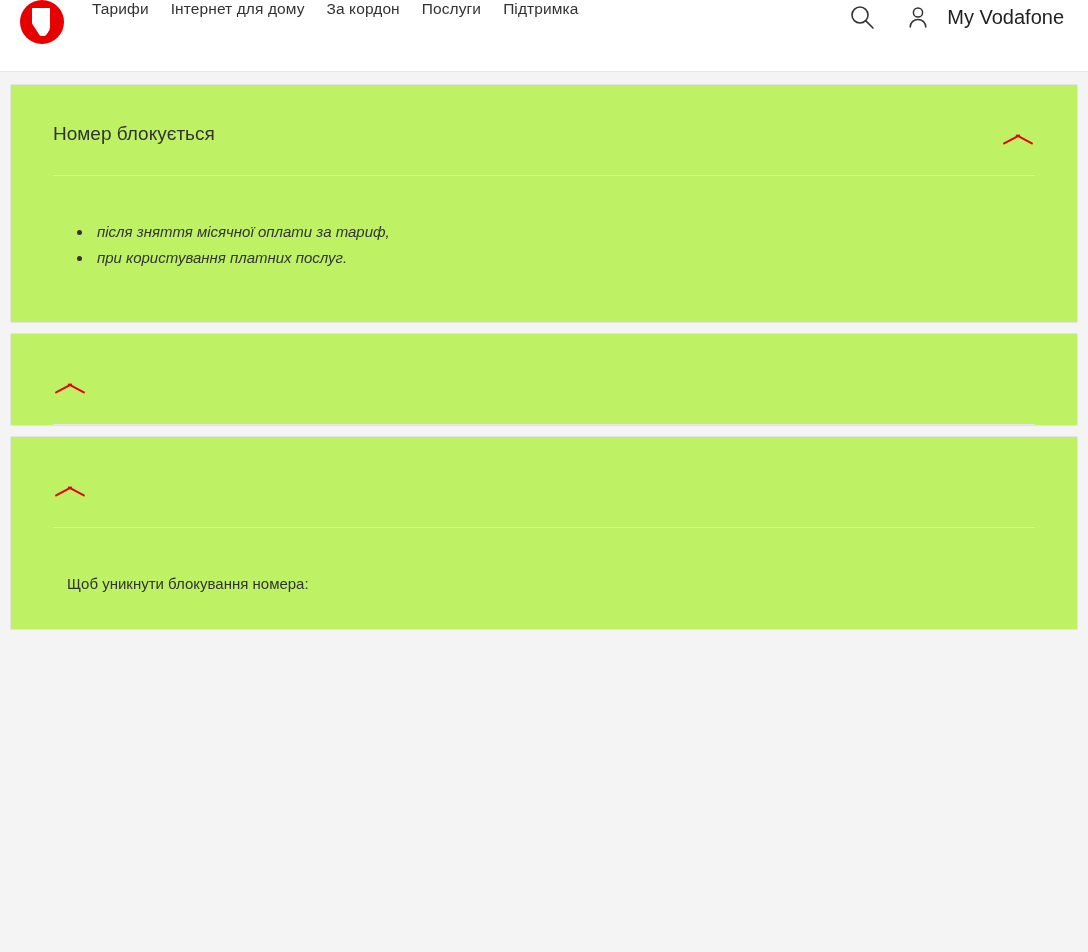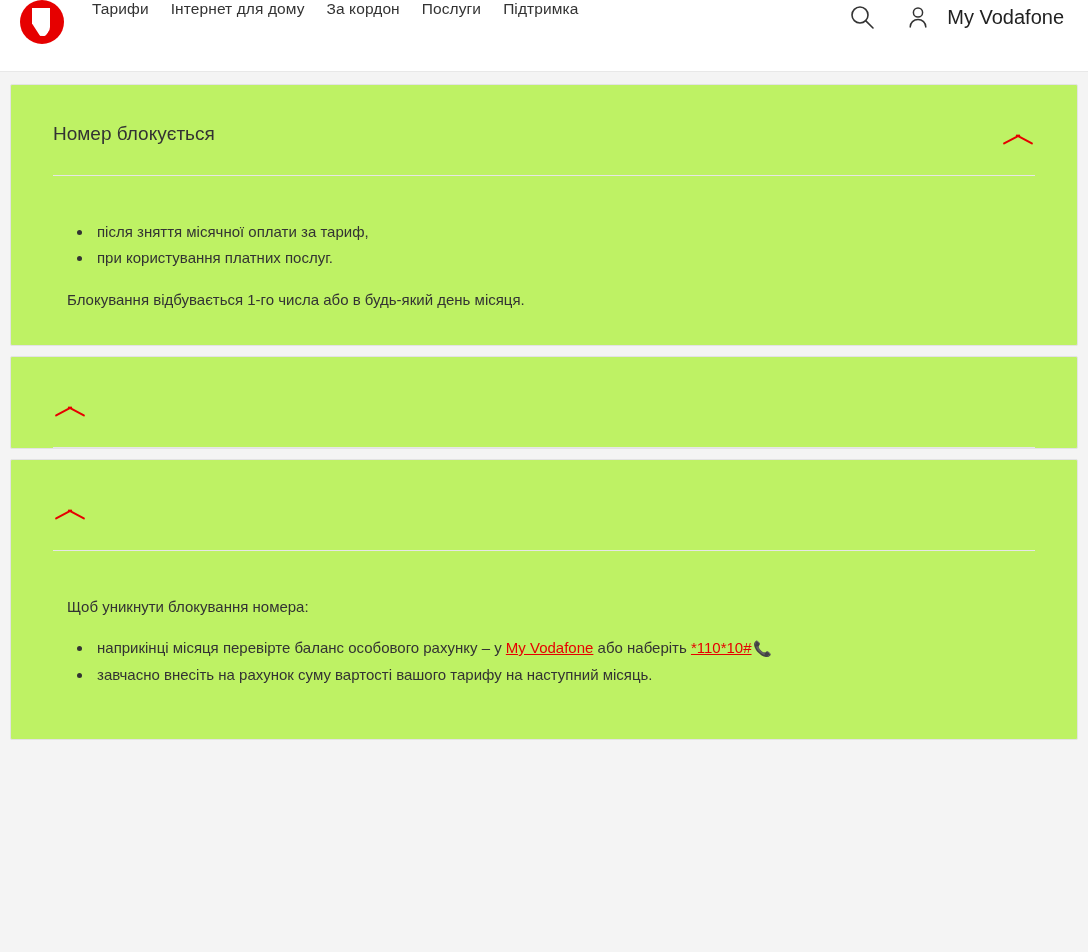--- a/index.html
+++ b/index.html
@@ -153,20 +153,21 @@
     font-size: 15px;
     color: #333333;
     line-height: 1.55;
   }
   .panel-body.tight { padding: 54px 0 48px 14px; }
   .panel-body p { margin: 0 0 18px 0; }
   .panel-body p:last-child { margin-bottom: 0; }
   .panel-body ul {
     margin: 0 0 18px 0;
     padding-left: 26px;
+    font-style: italic;
   }
   .panel-body li {
     margin: 0 0 3px 0;
     padding-left: 4px;
   }
   .panel-body li::marker { color: #333; }
   a.inline-link {
     color: #e60000;
     text-decoration: underline;
     cursor: pointer;
@@ -221,38 +222,33 @@
     <div class="panel-head">
       <h2 class="panel-title">Номер блокується</h2>
       <span class="chevron"></span>
     </div>
     <div class="divider"></div>
     <div class="panel-body">
       <ul>
         <li>після зняття місячної оплати за тариф,</li>
         <li>при користування платних послуг.</li>
       </ul>
-      <p>Блокування відбувається 1-го числа або в будь-який день місяця.</p>
     </div>
   </section>
 
   <section class="panel">
     <div class="panel-head">
       <span class="chevron"></span>
     </div>
     <div class="divider"></div>
   </section>
 
   <section class="panel">
     <div class="panel-head">
       <span class="chevron"></span>
     </div>
     <div class="divider"></div>
     <div class="panel-body">
       <p>Щоб уникнути блокування номера:</p>
-      <ul>
-        <li><span>наприкінці місяця перевірте баланс особового рахунку – у </span><a class="inline-link">My Vodafone</a><span> або наберіть </span><a class="inline-link">*110*10#</a><span class="phone-icon">📞</span></li>
-        <li>завчасно внесіть на рахунок суму вартості вашого тарифу на наступний місяць.</li>
-      </ul>
     </div>
   </section>
 
 </div>
 
 </body></html>

